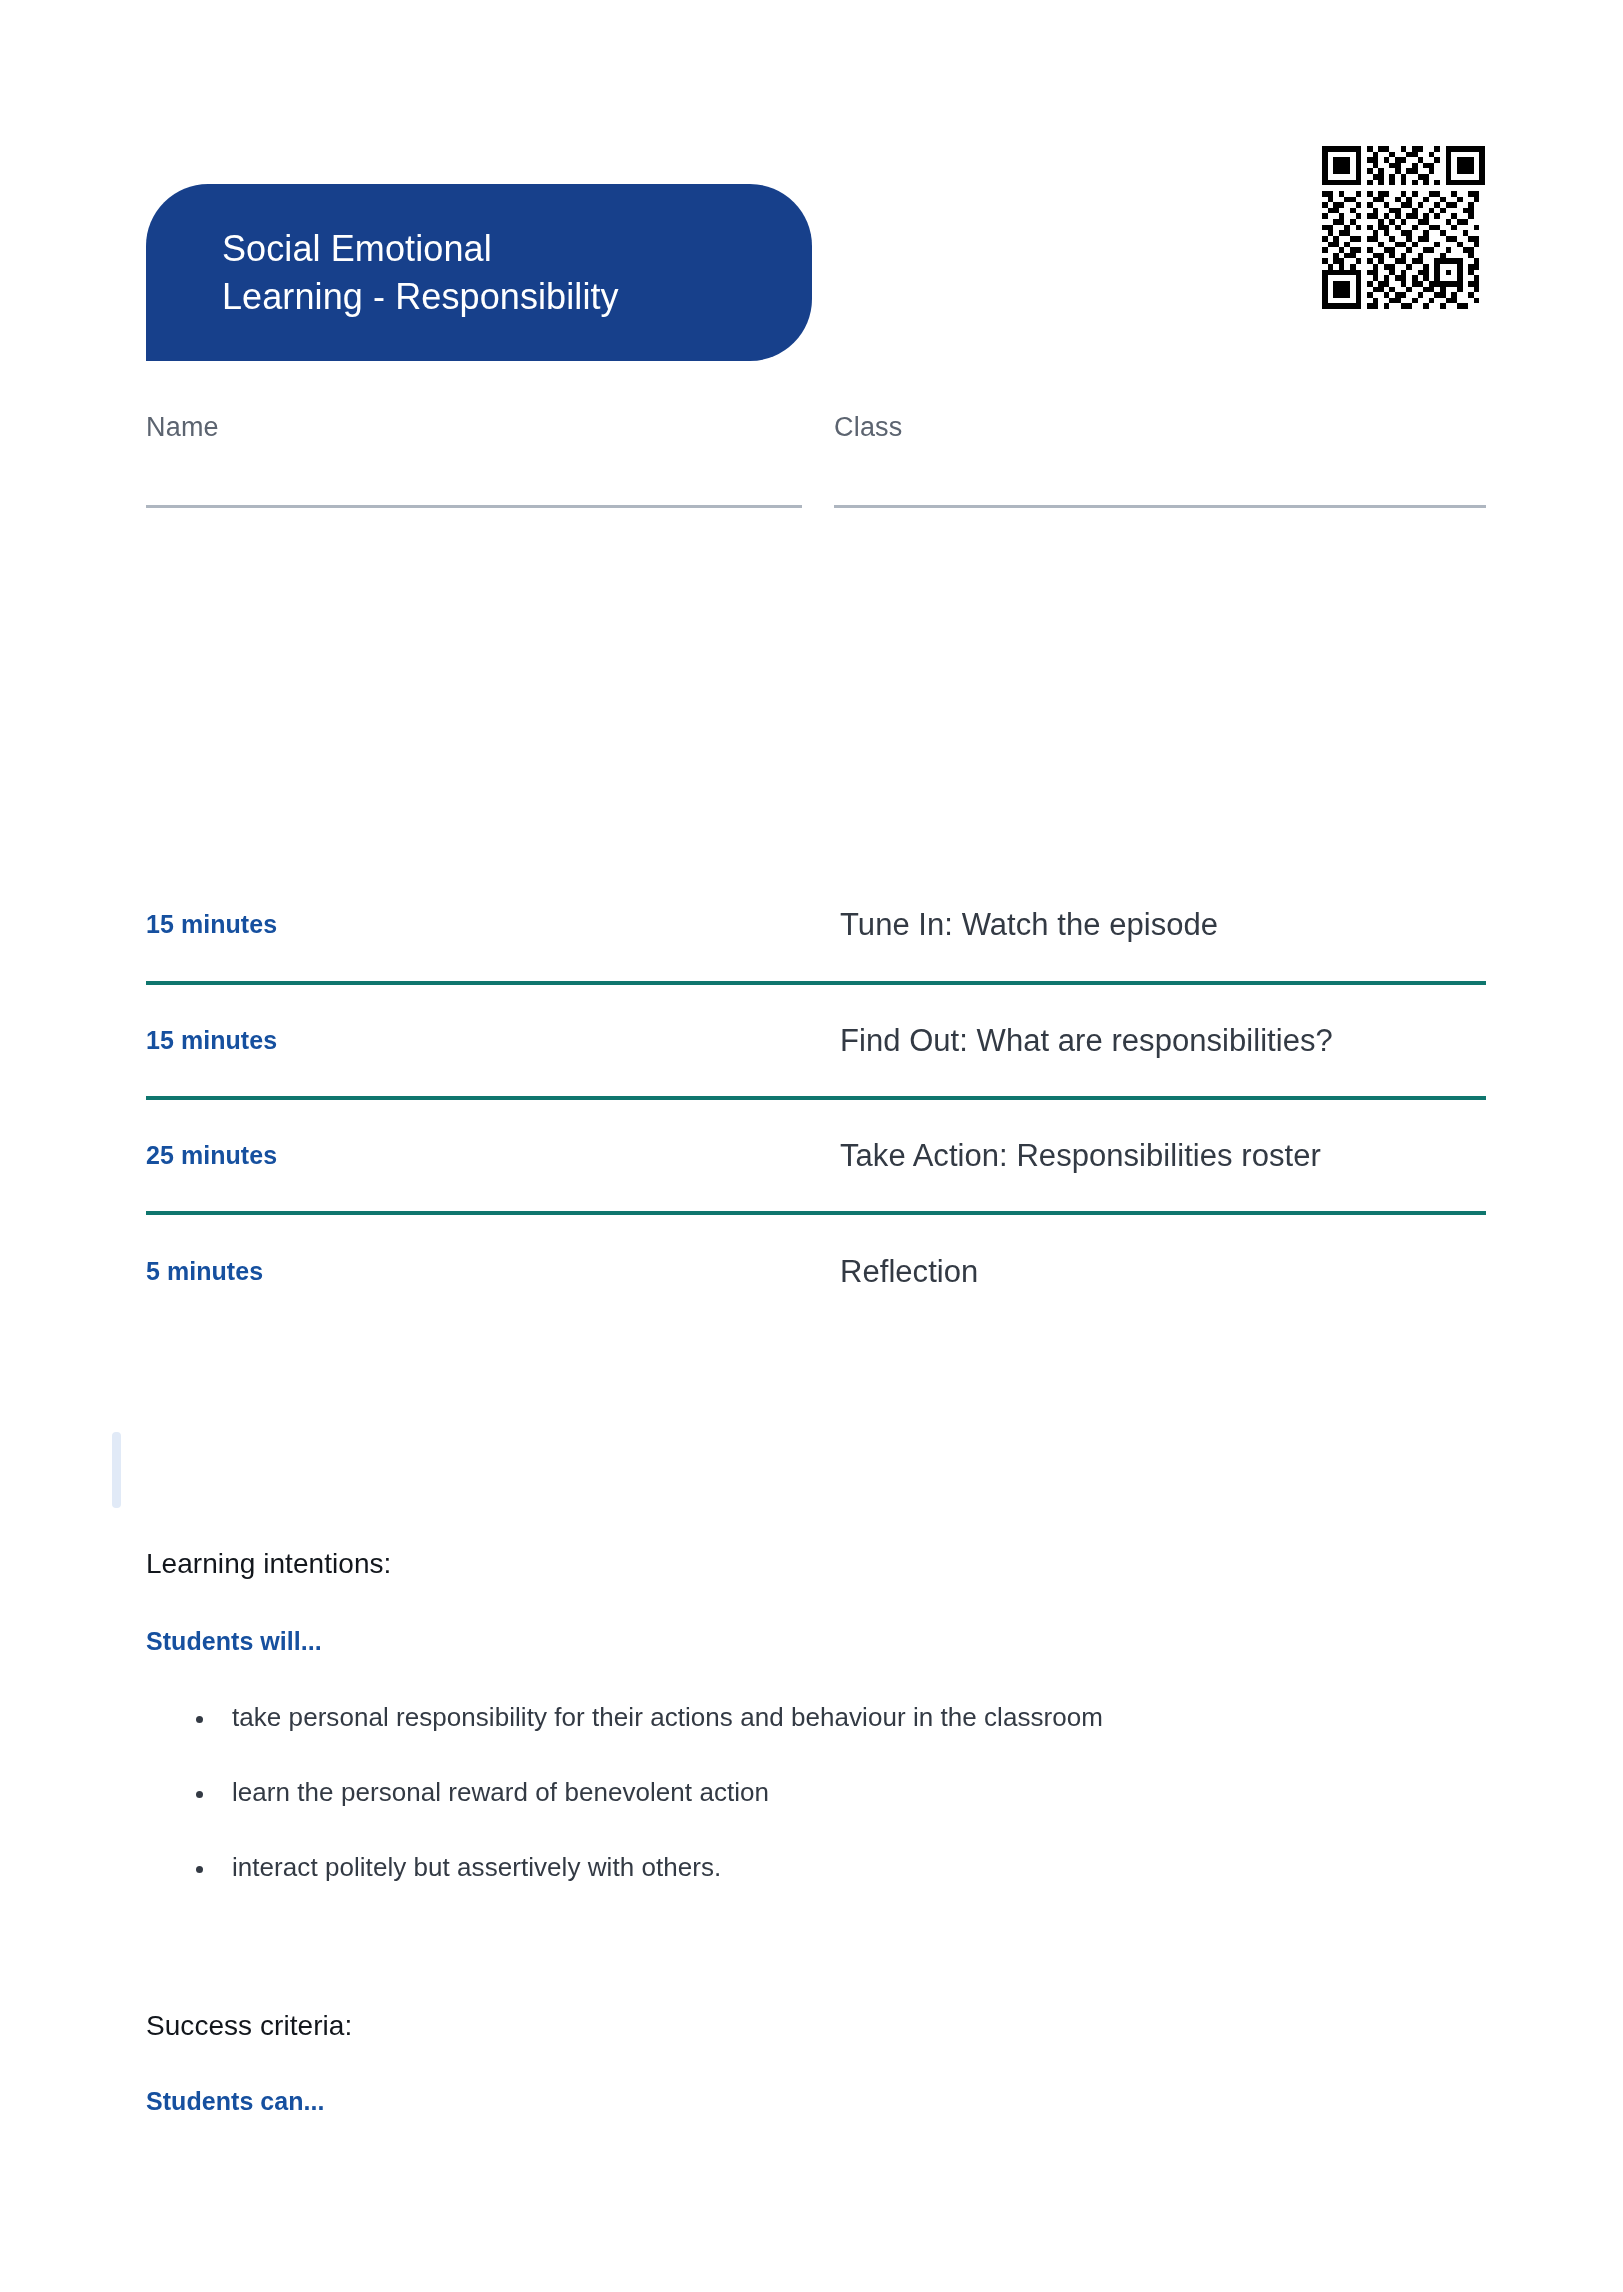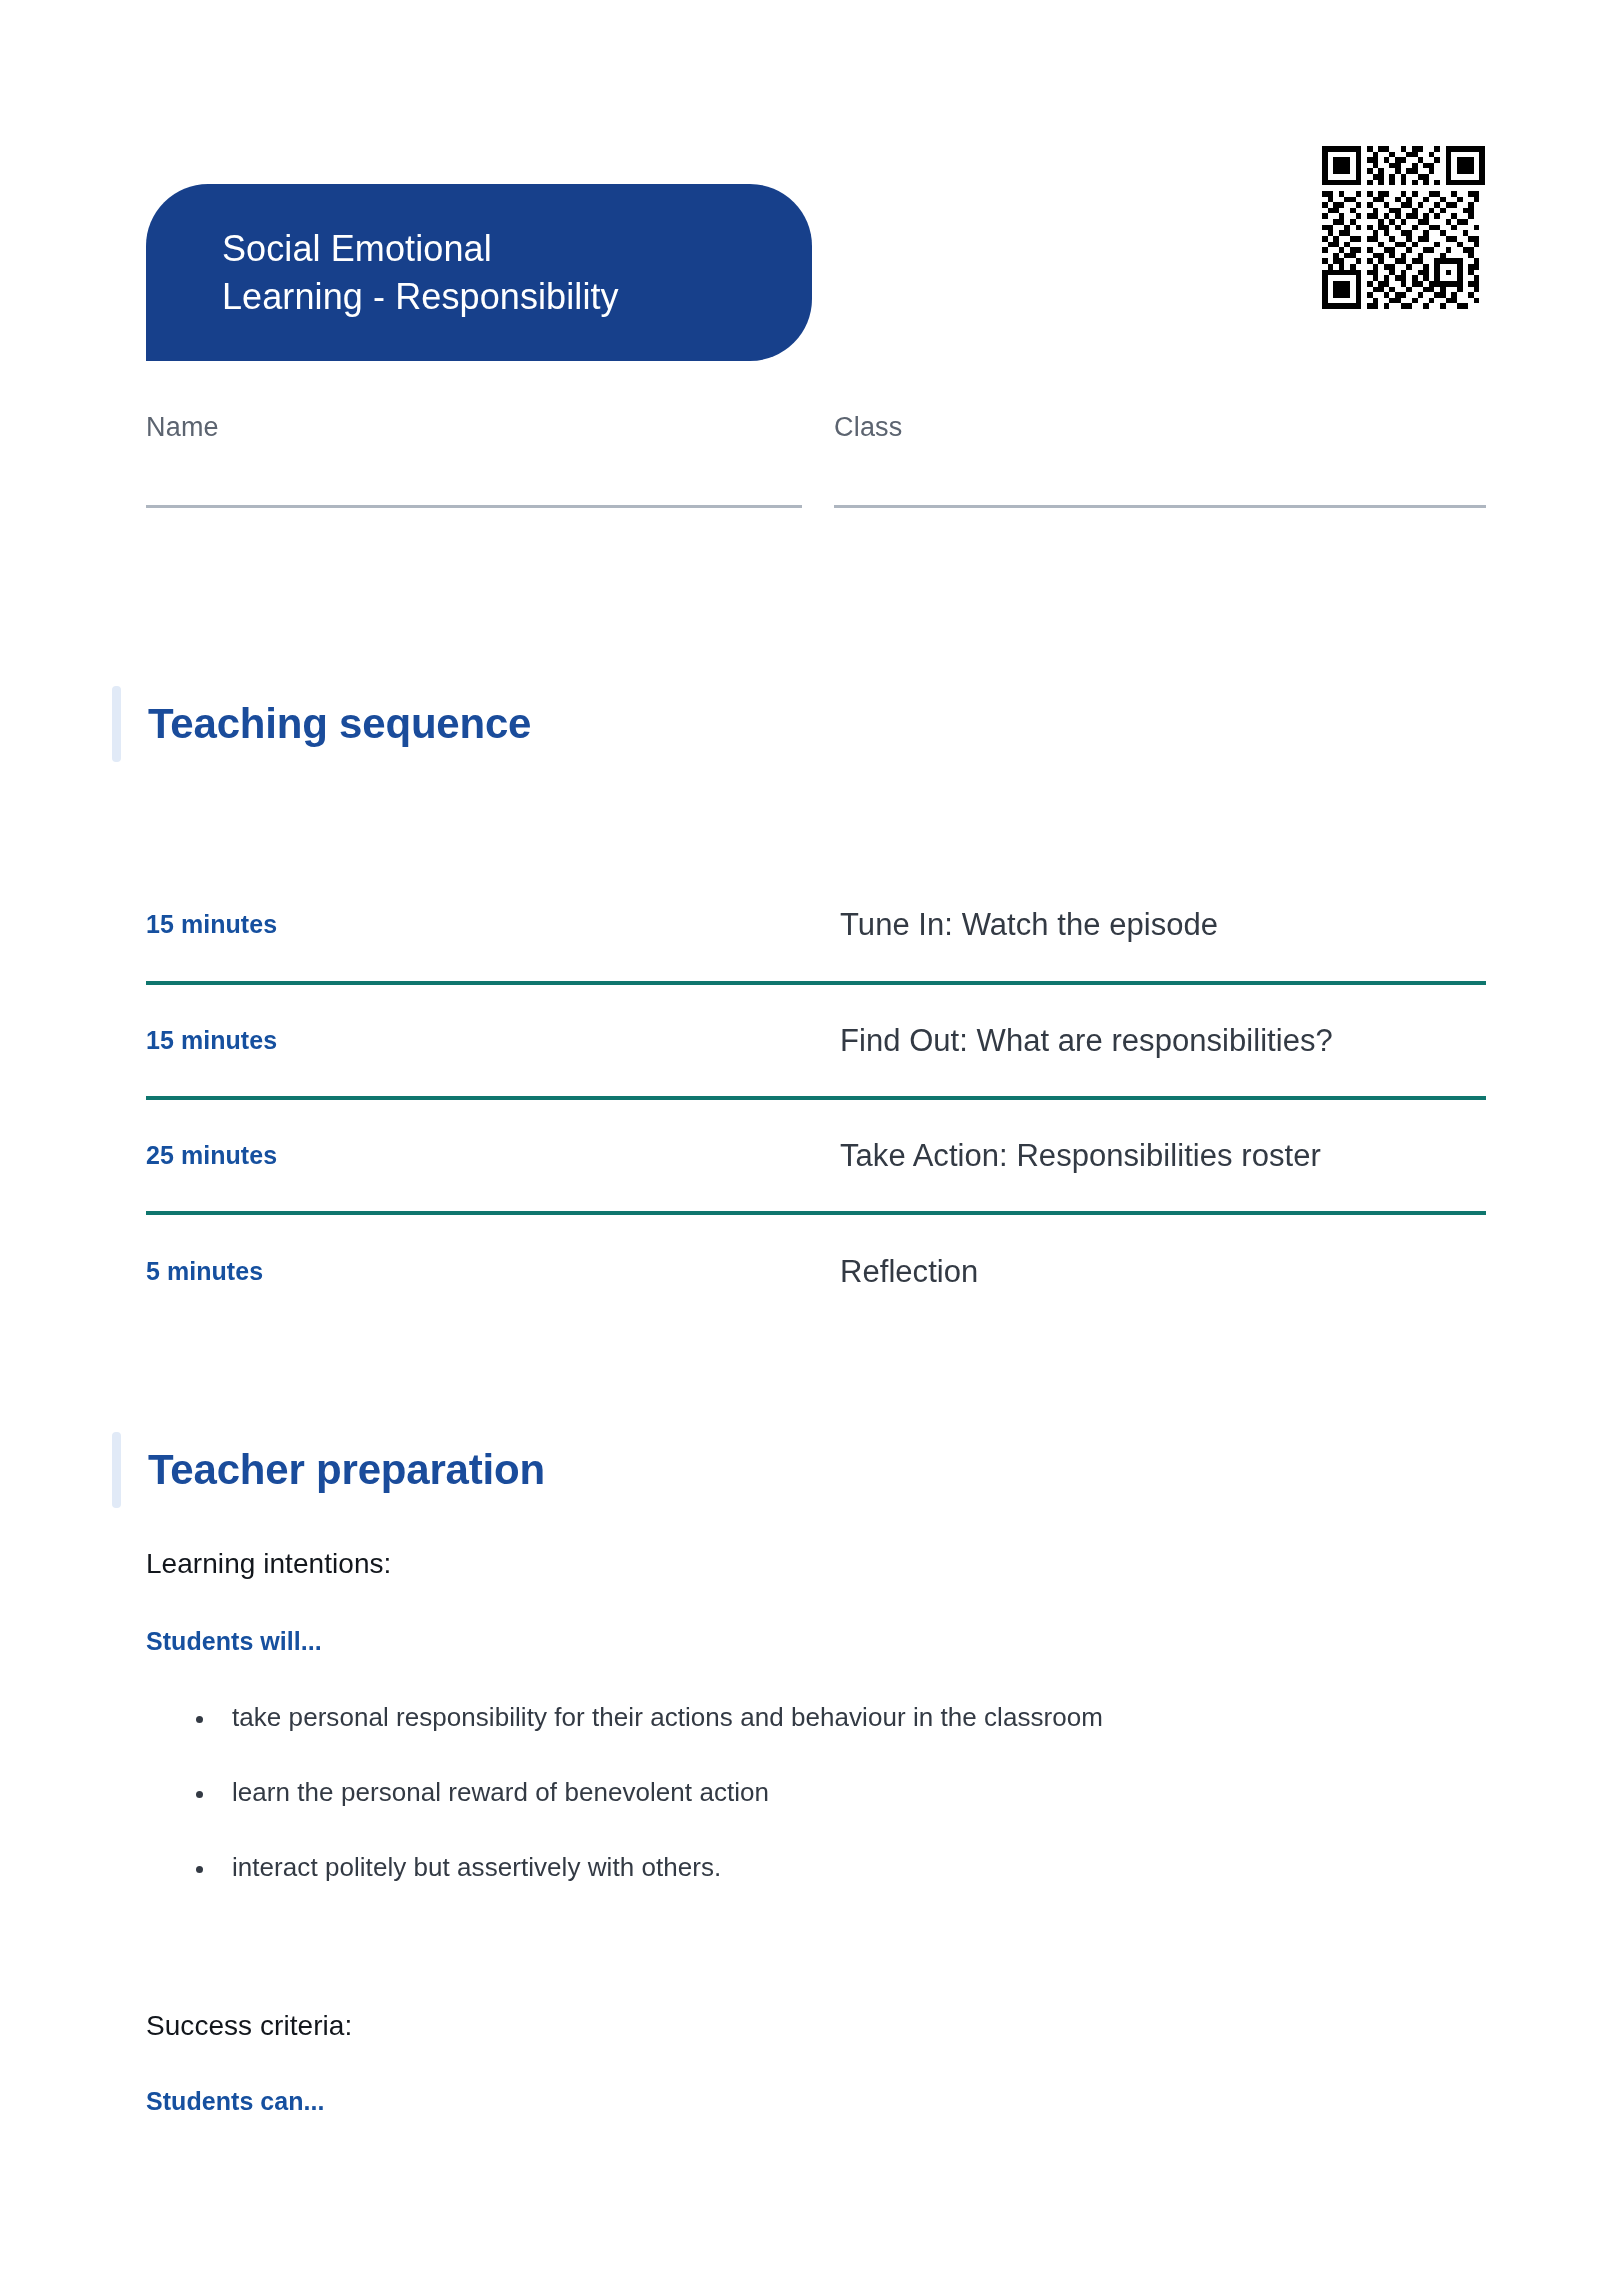--- a/index.html
+++ b/index.html
@@ -462,24 +462,20 @@
     <div class="field field-name">
       <div class="field-label">Name</div>
       <div class="field-rule"></div>
     </div>
     <div class="field field-class">
       <div class="field-label">Class</div>
       <div class="field-rule"></div>
     </div>
   </div>
 
-  <div class="section-heading" id="teaching-heading">
-    <div class="section-accent"></div>
-    <div class="section-title">Teaching sequence</div>
-  </div>
 
 
   <table class="sequence-table">
     <tbody>
       <tr>
         <td class="seq-duration">15 minutes</td>
         <td class="seq-activity">Tune In: Watch the episode</td>
       </tr>
       <tr>
         <td class="seq-duration">15 minutes</td>
@@ -491,21 +487,20 @@
       </tr>
       <tr>
         <td class="seq-duration">5 minutes</td>
         <td class="seq-activity">Reflection</td>
       </tr>
     </tbody>
   </table>
 
   <div class="section-heading" id="prep-heading">
     <div class="section-accent"></div>
-    <div class="section-title">Teacher preparation</div>
   </div>
 
   <div class="sub-block sub-heading-black" id="learning-intentions-label">Learning intentions:</div>
 
   <div class="sub-block sub-heading-blue" id="students-will-label">Students will...</div>
 
   <ul class="bullet-list">
     <li>take personal responsibility for their actions and behaviour in the classroom</li>
     <li>learn the personal reward of benevolent action</li>
     <li>interact politely but assertively with others.</li>

